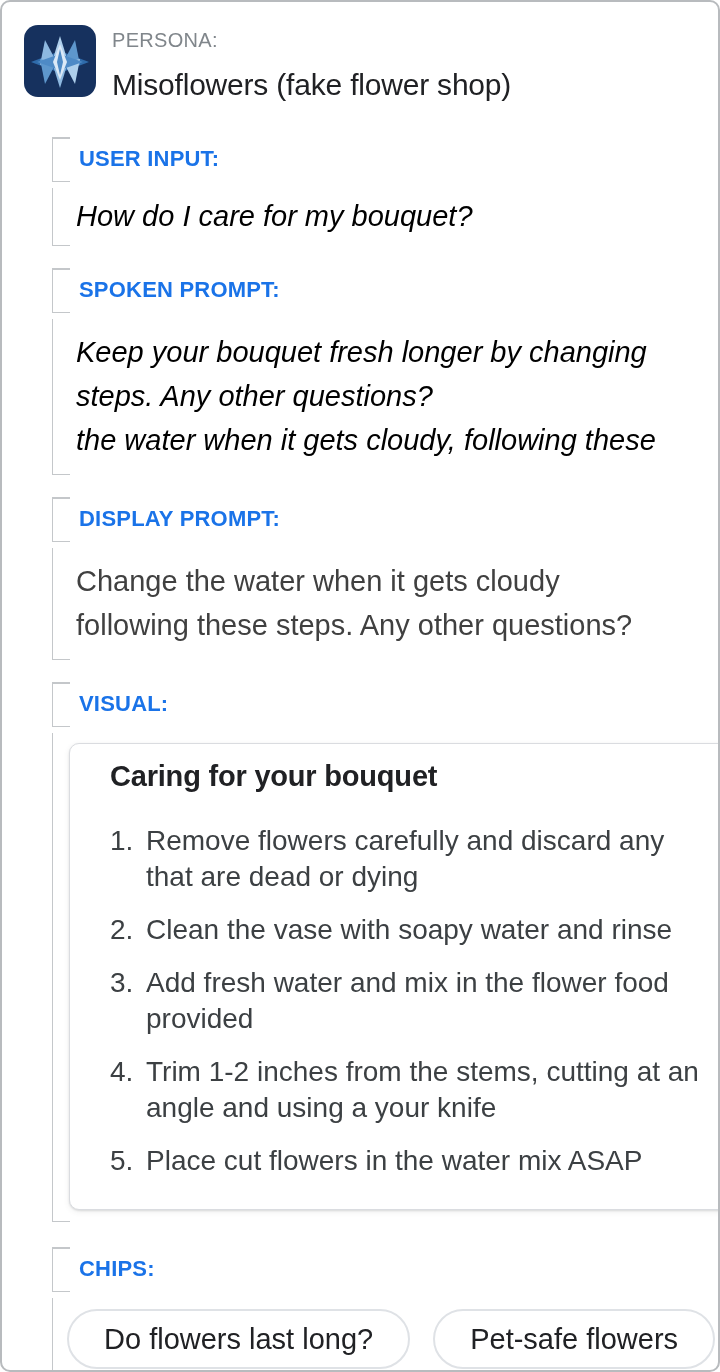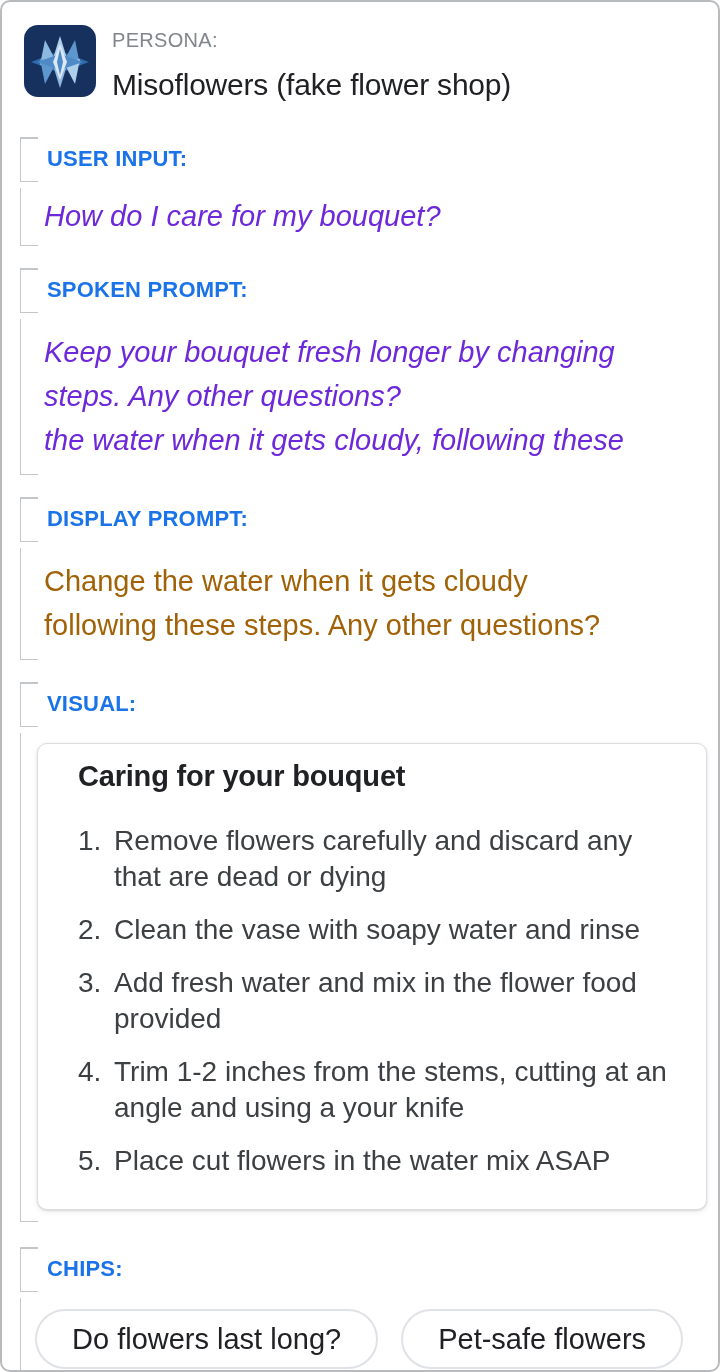--- a/index.html
+++ b/index.html
@@ -21,21 +21,21 @@
   .persona-meta{ margin-left:16px; padding-top:4px; }
   .persona-label{
     font-size:20px; color:#80868b; letter-spacing:0.3px;
   }
   .persona-name{
     font-size:30px; color:#202124; margin-top:16px; letter-spacing:-0.2px;
   }
 
   
   .sections{ margin-left:18px; }
-  .sec{ margin-top:22px; }
+  .sec{ margin-top:22px;margin-left:32px; }
   .sec.first{ margin-top:35px; }
   .sec.chips-sec{ margin-top:25px; }
 
   .brk{
     position:relative;
     border-left:1.5px solid #c4c7ca;
   }
   .brk::before, .brk::after{
     content:""; position:absolute; left:-1.5px;
     width:18px; height:1.5px; background:#c4c7ca;
@@ -43,24 +43,24 @@
   .brk.tick-top::before{ top:0; }
   .brk.no-tick-top::before{ display:none; }
   .brk::after{ bottom:0; }
 
   .label-row{ padding:9px 0 10px 26px; }
   .sec-label{
     font-size:22px; font-weight:700; color:#1a73e8; letter-spacing:0.2px;
   }
 
   .body-row{ margin-top:6px; padding:11px 0 13px 23px; }
-  .body-text{ font-size:29px; line-height:44px; color:#6d28d9; white-space:nowrap; }
+  .body-text{ font-size:29px; line-height:44px; color:#000000; white-space:nowrap; }
   .body-text.single{ line-height:34px; }
   .italic{ font-style:italic; }
-  .display-text{ color:#a16207; }
+  .display-text{ color:#404040; }
 
   
   .card-row{ padding:10px 0 12px 16px; }
   .visual-card{
     width:670px;
     background:#fff;
     border:1px solid #dadce0;
     border-radius:10px;
     box-shadow:0 1px 2px rgba(60,64,67,.15), 0 2px 6px rgba(60,64,67,.08);
     padding:16px 26px 30px 40px;

